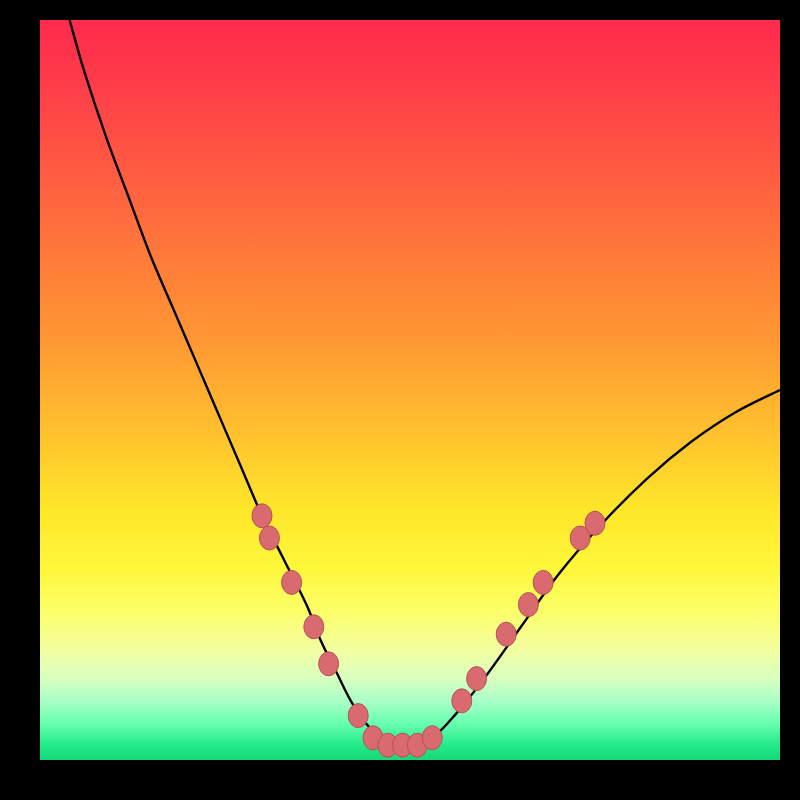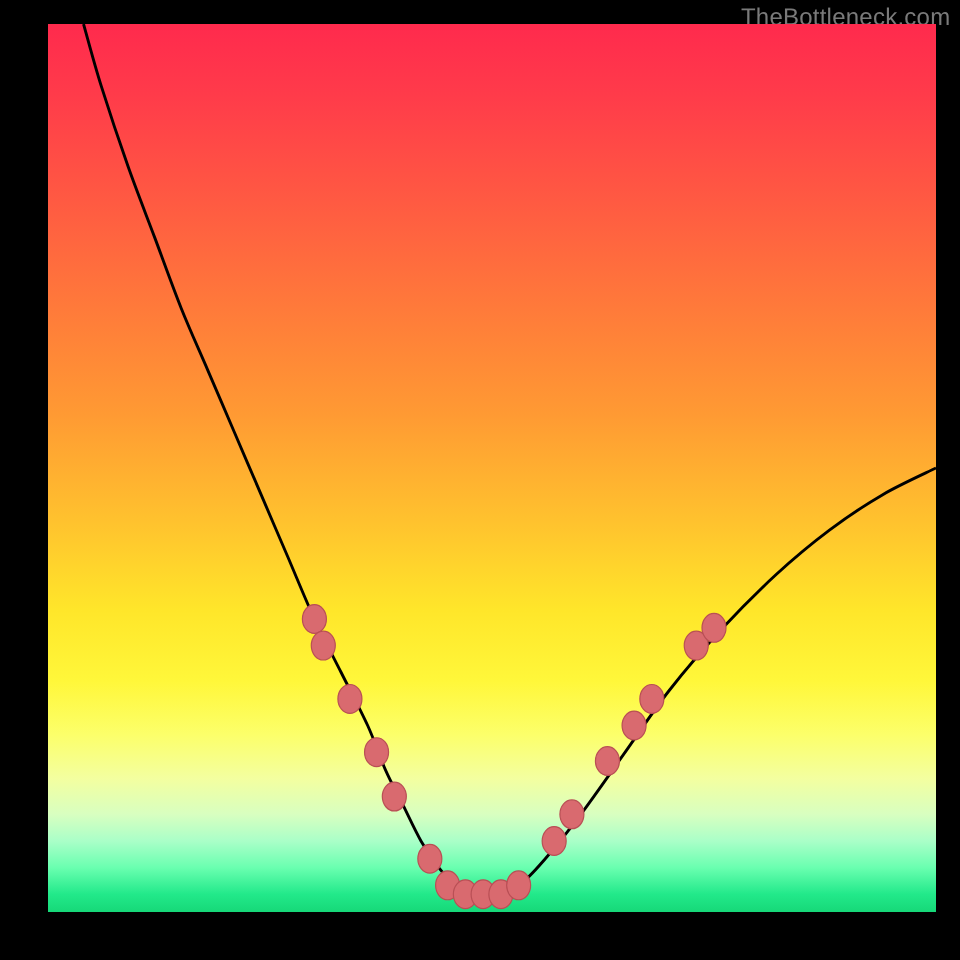--- a/index.html
+++ b/index.html
@@ -59,21 +59,20 @@
     font-size: 20px;
     letter-spacing: 0.2px;
     user-select: none;
   }
 </style>
 </head>
 <body>
 
 <div class="stage">
 
-  <div class="watermark">TheBottleneck.com</div>
 
   <div class="plot-area">
     <div class="gradient-bg"></div>
 
     <svg class="curve-layer" viewBox="0 0 740 740" preserveAspectRatio="none">
       <path fill="none" stroke="#000000" stroke-width="2.4" d="M 29.6 0.0 C 32.1 8.6, 38.2 32.1, 44.4 51.8 C 50.6 71.5, 59.2 97.4, 66.6 118.4 C 74.0 139.4, 81.4 157.9, 88.8 177.6 C 96.2 197.3, 103.6 218.3, 111.0 236.8 C 118.4 255.3, 125.8 271.3, 133.2 288.6 C 140.6 305.9, 148.0 323.1, 155.4 340.4 C 162.8 357.7, 170.2 374.9, 177.6 392.2 C 185.0 409.5, 192.4 426.7, 199.8 444.0 C 207.2 461.3, 214.6 479.8, 222.0 495.8 C 229.4 511.8, 236.8 525.4, 244.2 540.2 C 251.6 555.0, 260.2 571.0, 266.4 584.6 C 272.6 598.2, 276.3 610.5, 281.2 621.6 C 286.1 632.7, 291.1 641.3, 296.0 651.2 C 300.9 661.1, 305.9 672.2, 310.8 680.8 C 315.7 689.4, 320.7 696.8, 325.6 703.0 C 330.5 709.2, 335.5 714.1, 340.4 717.8 C 345.3 721.5, 350.3 724.0, 355.2 725.2 C 360.1 726.4, 363.8 726.4, 370.0 725.2 C 376.2 724.0, 384.8 722.7, 392.2 717.8 C 399.6 712.9, 405.8 705.5, 414.4 695.6 C 423.0 685.7, 432.9 673.4, 444.0 658.6 C 455.1 643.8, 468.7 624.1, 481.0 606.8 C 493.3 589.5, 504.4 572.3, 518.0 555.0 C 531.6 537.7, 547.6 519.2, 562.4 503.2 C 577.2 487.2, 592.0 472.4, 606.8 458.8 C 621.6 445.2, 636.4 432.9, 651.2 421.8 C 666.0 410.7, 680.8 400.8, 695.6 392.2 C 710.4 383.6, 732.6 373.7, 740.0 370.0"></path>
     </svg>
 
     <svg class="dots-layer" viewBox="0 0 740 740" preserveAspectRatio="none">
       <g>

